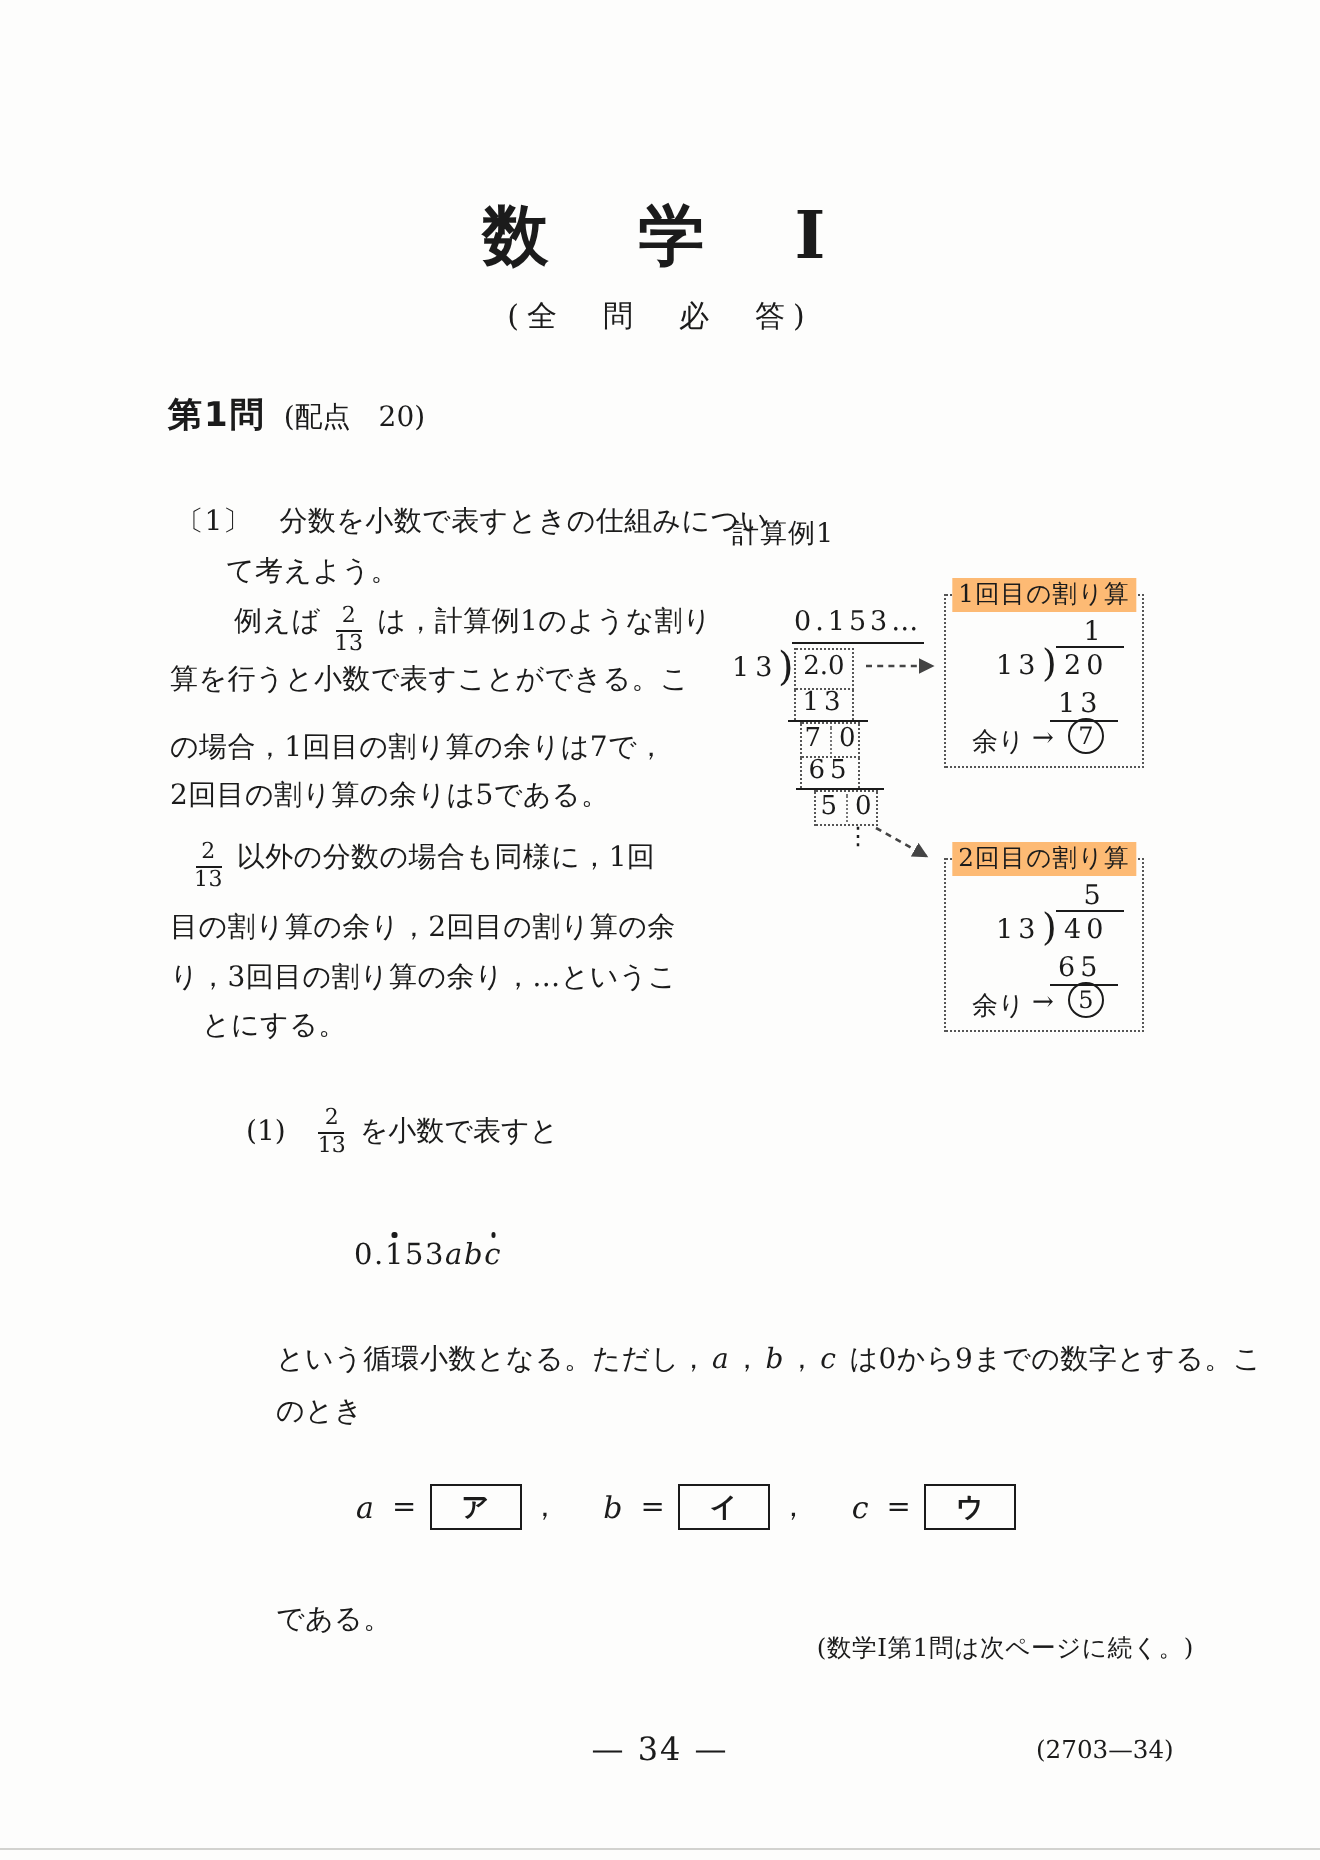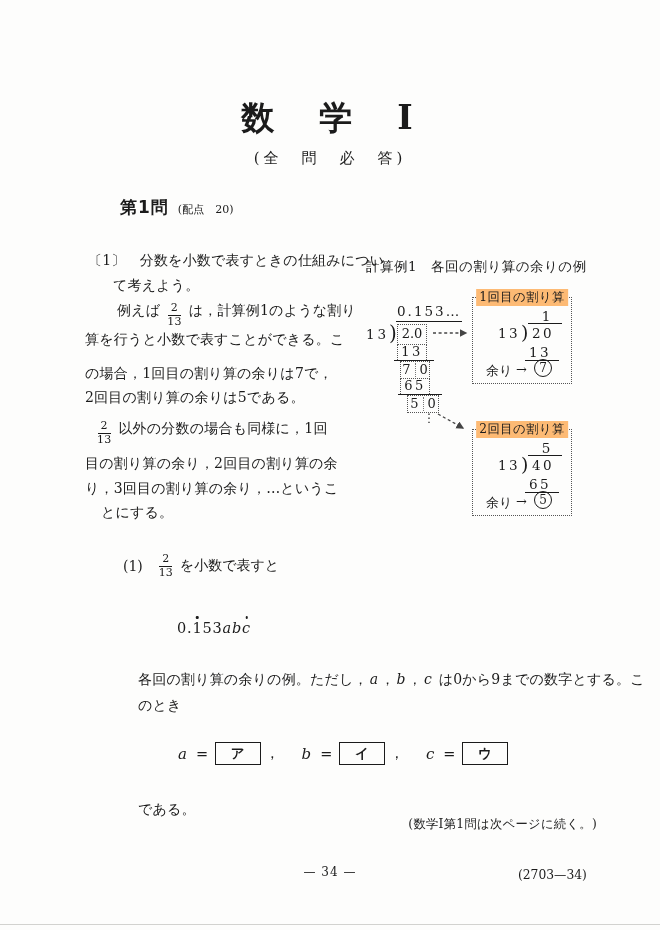--- a/index.html
+++ b/index.html
@@ -5,23 +5,23 @@
   * { margin:0; padding:0; box-sizing:border-box; }
   html,body { background:#ffffff; }
   .page {
     position:relative; width:660px; height:930px; background:#fdfdfc;
     font-family:"DejaVu Serif","Liberation Serif",serif; color:#1b1b1b; overflow:hidden;
   }
   .abs { position:absolute; white-space:nowrap; }
   .bl { font-size:14px; letter-spacing:0.2px; }
   .title { width:100%; text-align:center; top:96px; font-size:33px; font-weight:bold; letter-spacing:6px; }
   .subtitle { width:100%; text-align:center; top:149px; font-size:15px; letter-spacing:4px; }
-  .section { left:84px; top:196px; display:flex; align-items:baseline; gap:9px;margin-left:36px; }
+  .section { left:84px; top:196px; display:flex; align-items:baseline; gap:9px; }
   .section-label { font-family:"DejaVu Sans","Liberation Sans",sans-serif; font-weight:bold; font-size:17px; letter-spacing:1px; }
-  .section-points { font-size:11px; }
+  .section-points { font-size:14px; }
   .fline { display:flex; align-items:flex-start; height:32px; }
   .frac { display:inline-flex; flex-direction:column; align-items:center; font-size:11px; line-height:1.15; margin:0 5px; }
   .frac .fnum { border-bottom:1.1px solid #1b1b1b; padding:0 3px; }
   .frac .fden { padding:0 2px; }
   
   .ex-head { left:366px; top:258px; font-size:13.5px; letter-spacing:0.5px; display:flex; gap:14px;text-align:right; }
   .ldiv { left:360px; top:300px; width:116px; height:138px; font-size:13.5px; }
   .ldiv .abs { line-height:1.1; }
   .m-quot { left:37px; top:4px; letter-spacing:2px; }
   .m-divisor { left:6px; top:27px; letter-spacing:3px; }
@@ -61,21 +61,21 @@
   .dvar { font-style:italic; }
   .overdot { position:relative; }
   .overdot::after { content:""; position:absolute; top:-4px; left:50%; transform:translateX(-50%); width:2.5px; height:2.5px; border-radius:50%; background:#1b1b1b; }
   .ivar { font-style:italic; padding:0 2px; }
   .ansrow { left:176px; top:742px; display:flex; align-items:center; font-size:14.5px; }
   .ansrow .ivar { font-size:15px; }
   .eq { margin:0 7px; }
   .ansbox { width:46px; height:23px; border:1.8px solid #1b1b1b; display:flex; align-items:center; justify-content:center; font-weight:bold; font-size:13.5px; letter-spacing:1px; }
   .anssep { margin-left:4px; margin-right:20px; }
   .note { right:63px; top:816px; font-size:12.3px; letter-spacing:0.3px; }
-  .pageno { width:100%; text-align:center; top:865px; font-size:12px; letter-spacing:1px; }
+  .pageno { width:100%; text-align:center; top:865px; font-size:16px; letter-spacing:1px; }
   .doccode { left:518px; top:868px; font-size:12.3px; }
   .scanline { left:0; top:924px; width:660px; border-top:1.5px solid #d2d2cf; height:0; }
 </style>
 </head>
 <body>
 
 <div class="page">
 
   <div class="abs subtitle">(全　問　必　答)</div>
   <div class="abs title">数　学　I</div>
@@ -104,21 +104,20 @@
       <span class="fden">13</span>
     </span>
     <span>以外の分数の場合も同様に，1回</span>
   </div>
   <div class="abs bl" style="left:85px;top:455px">目の割り算の余り，2回目の割り算の余</div>
   <div class="abs bl" style="left:85px;top:480px">り，3回目の割り算の余り，…というこ</div>
   <div class="abs bl" style="left:101px;top:504px">とにする。</div>
 
   <div class="abs ex-head">
     <span>計算例1</span>
-    <span>各回の割り算の余りの例</span>
   </div>
 
   <div class="abs ldiv">
     <span class="abs m-quot">0.153…</span>
     <span class="abs m-divisor">13</span>
     <span class="abs m-bracket">)</span>
     <div class="abs m-vinc"></div>
     <div class="abs m-b20">
       <span>2.0</span>
     </div>
@@ -196,21 +195,21 @@
       <span class="fden">13</span>
     </span>
     <span>を小数で表すと</span>
   </div>
 
   <div class="abs decimal">
     <span>0.</span><span class="overdot">1</span><span>53</span><span class="dvar">ab</span><span class="dvar overdot">c</span>
   </div>
 
   <div class="abs bl" style="left:138px;top:671px">
-    <span>各回の割り算の余りの例。ただし，</span><span class="ivar">a</span><span>，</span><span class="ivar">b</span><span>，</span><span class="ivar">c</span><span> は0から9までの数字とする。こ</span>
+    <span>という循環小数となる。ただし，</span><span class="ivar">a</span><span>，</span><span class="ivar">b</span><span>，</span><span class="ivar">c</span><span> は0から9までの数字とする。こ</span>
   </div>
   <div class="abs bl" style="left:138px;top:697px">のとき</div>
 
   <div class="abs ansrow">
     <span class="ivar">a</span>
     <span class="eq">=</span>
     <span class="ansbox">ア</span>
     <span class="anssep">，</span>
     <span class="ivar">b</span>
     <span class="eq">=</span>

